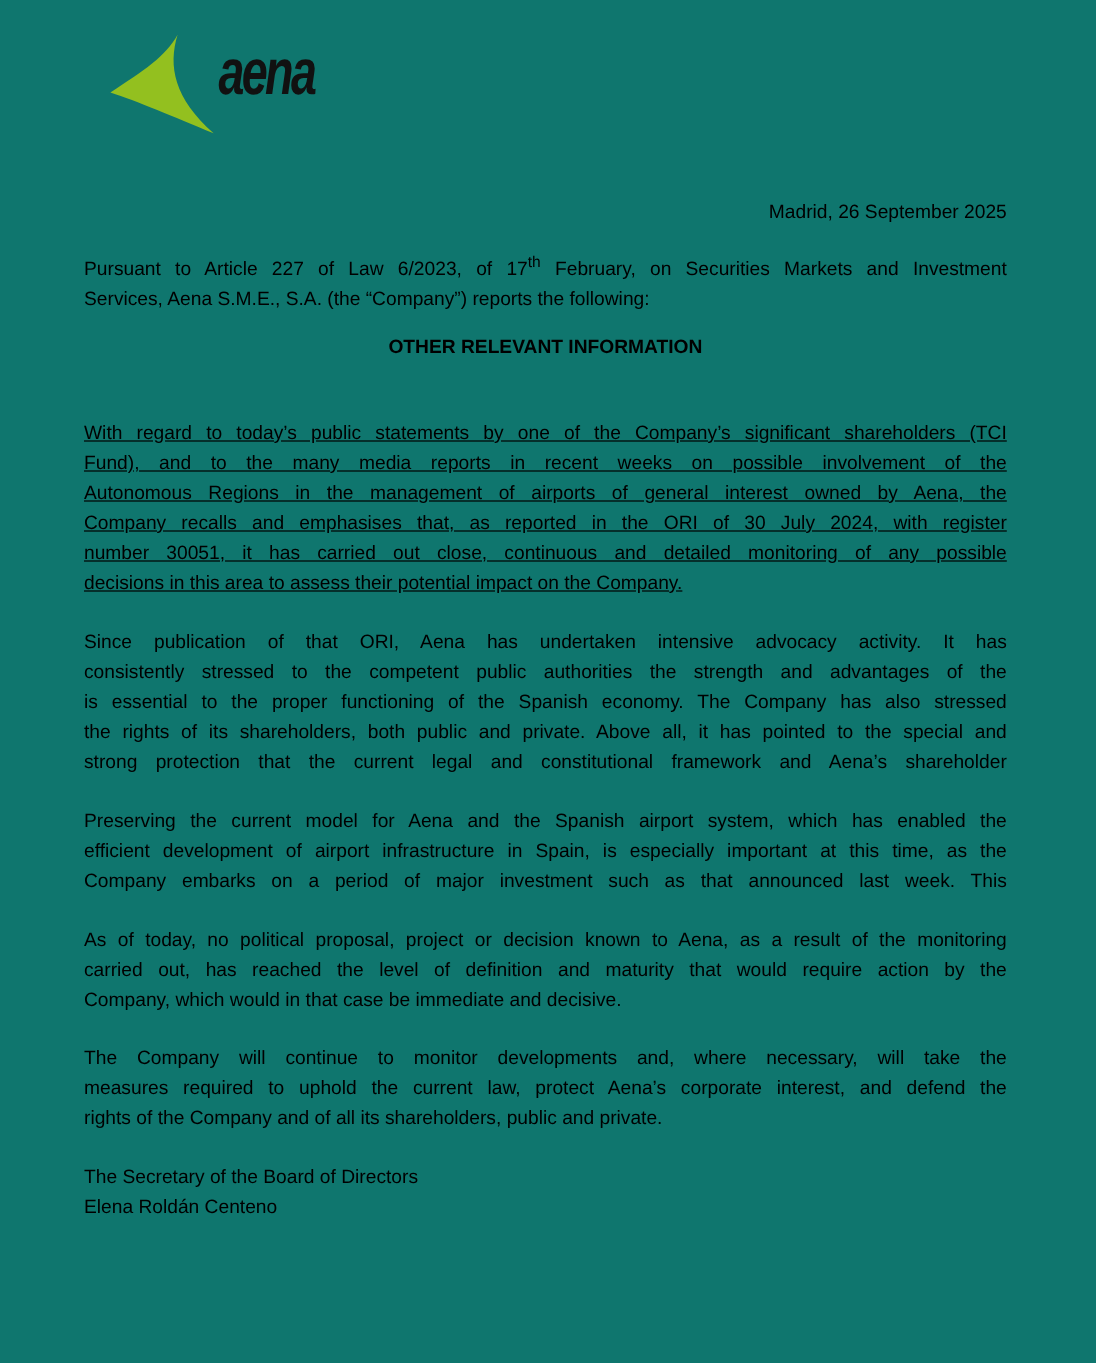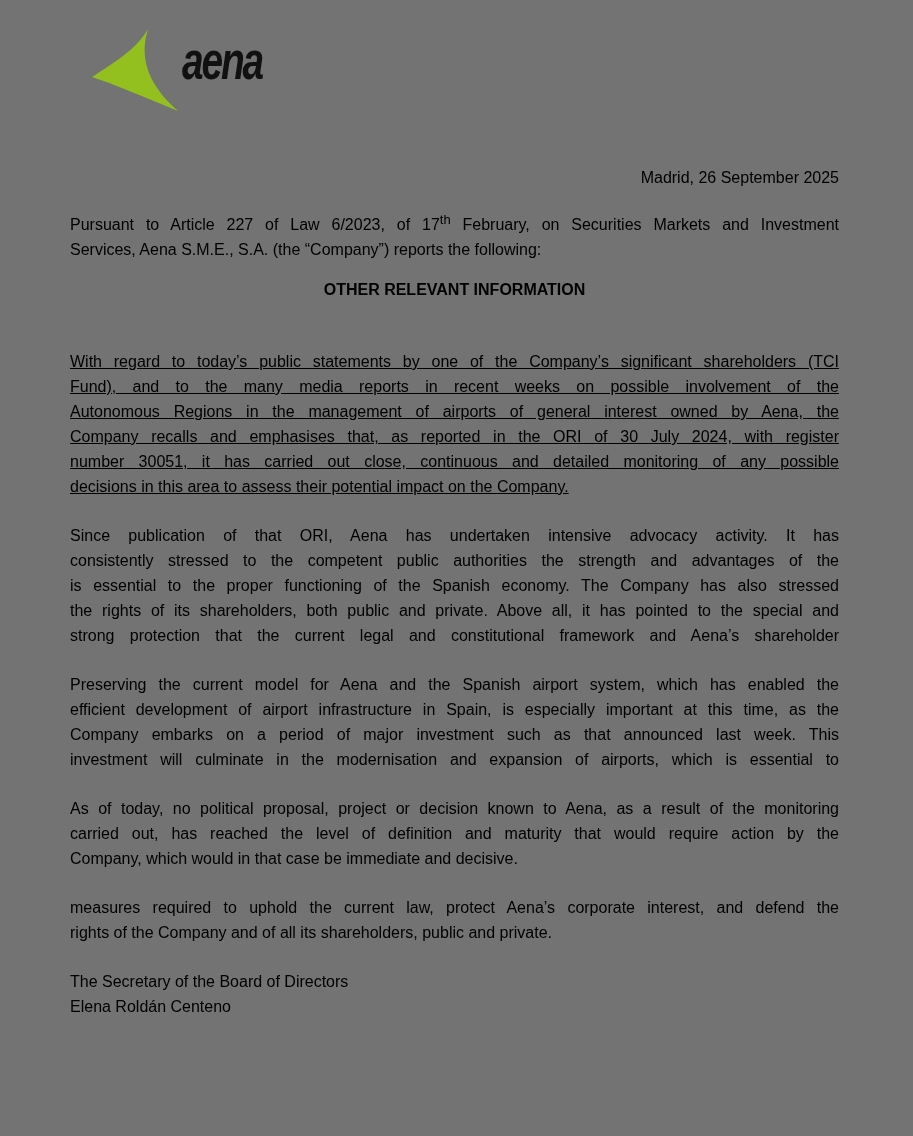--- a/index.html
+++ b/index.html
@@ -1,20 +1,20 @@
 <!DOCTYPE html>
 <html><head>
 <meta charset="utf-8">
 <style>
   html,body { margin:0; padding:0; background:#ffffff; }
   .page {
     position:relative;
     width:913px;
     height:1136px;
-    background:#737373;
+    background:#0f766e;
     color:#000000;
     font-family:"Liberation Sans", sans-serif;
     font-size:16px;
     line-height:25px;
     overflow:hidden;
   }
   .logo {
     position:absolute;
     top:27px;
     left:88px;
@@ -89,30 +89,30 @@
       <div class="pline">consistently stressed to the competent public authorities the strength and advantages of the</div>
       <div class="pline">is essential to the proper functioning of the Spanish economy. The Company has also stressed</div>
       <div class="pline">the rights of its shareholders, both public and private. Above all, it has pointed to the special and</div>
       <div class="pline">strong protection that the current legal and constitutional framework and Aena’s shareholder</div>
     </div>
 
     <div class="para">
       <div class="pline">Preserving the current model for Aena and the Spanish airport system, which has enabled the</div>
       <div class="pline">efficient development of airport infrastructure in Spain, is especially important at this time, as the</div>
       <div class="pline">Company embarks on a period of major investment such as that announced last week. This</div>
-      <div class="pline">investment will culminate in the modernisation and expansion of airports, which is essential to</div>
     </div>
 
     <div class="para">
       <div class="pline">As of today, no political proposal, project or decision known to Aena, as a result of the monitoring</div>
       <div class="pline">carried out, has reached the level of definition and maturity that would require action by the</div>
       <div class="pline last">Company, which would in that case be immediate and decisive.</div>
     </div>
 
     <div class="para">
+      <div class="pline">The Company will continue to monitor developments and, where necessary, will take the</div>
       <div class="pline">measures required to uphold the current law, protect Aena’s corporate interest, and defend the</div>
       <div class="pline last">rights of the Company and of all its shareholders, public and private.</div>
     </div>
 
     <div class="para sig">
       <div class="sigline">The Secretary of the Board of Directors</div>
       <div class="sigline">Elena Roldán Centeno</div>
     </div>
 
   </div>

